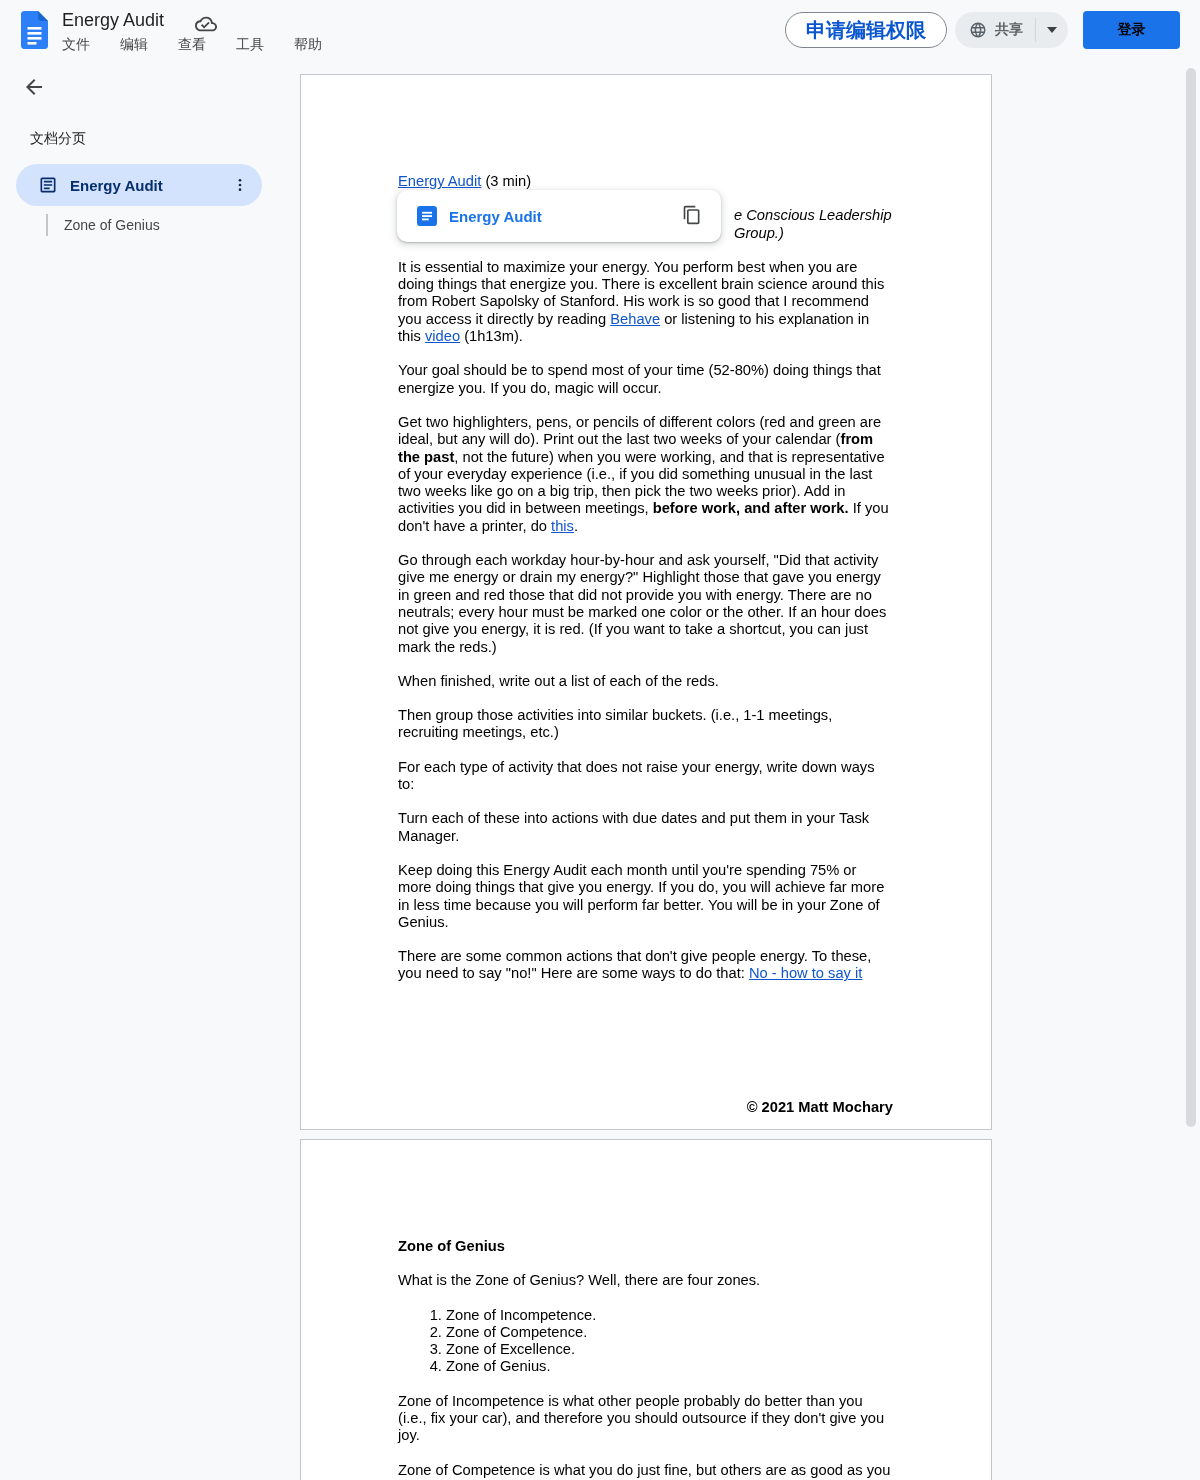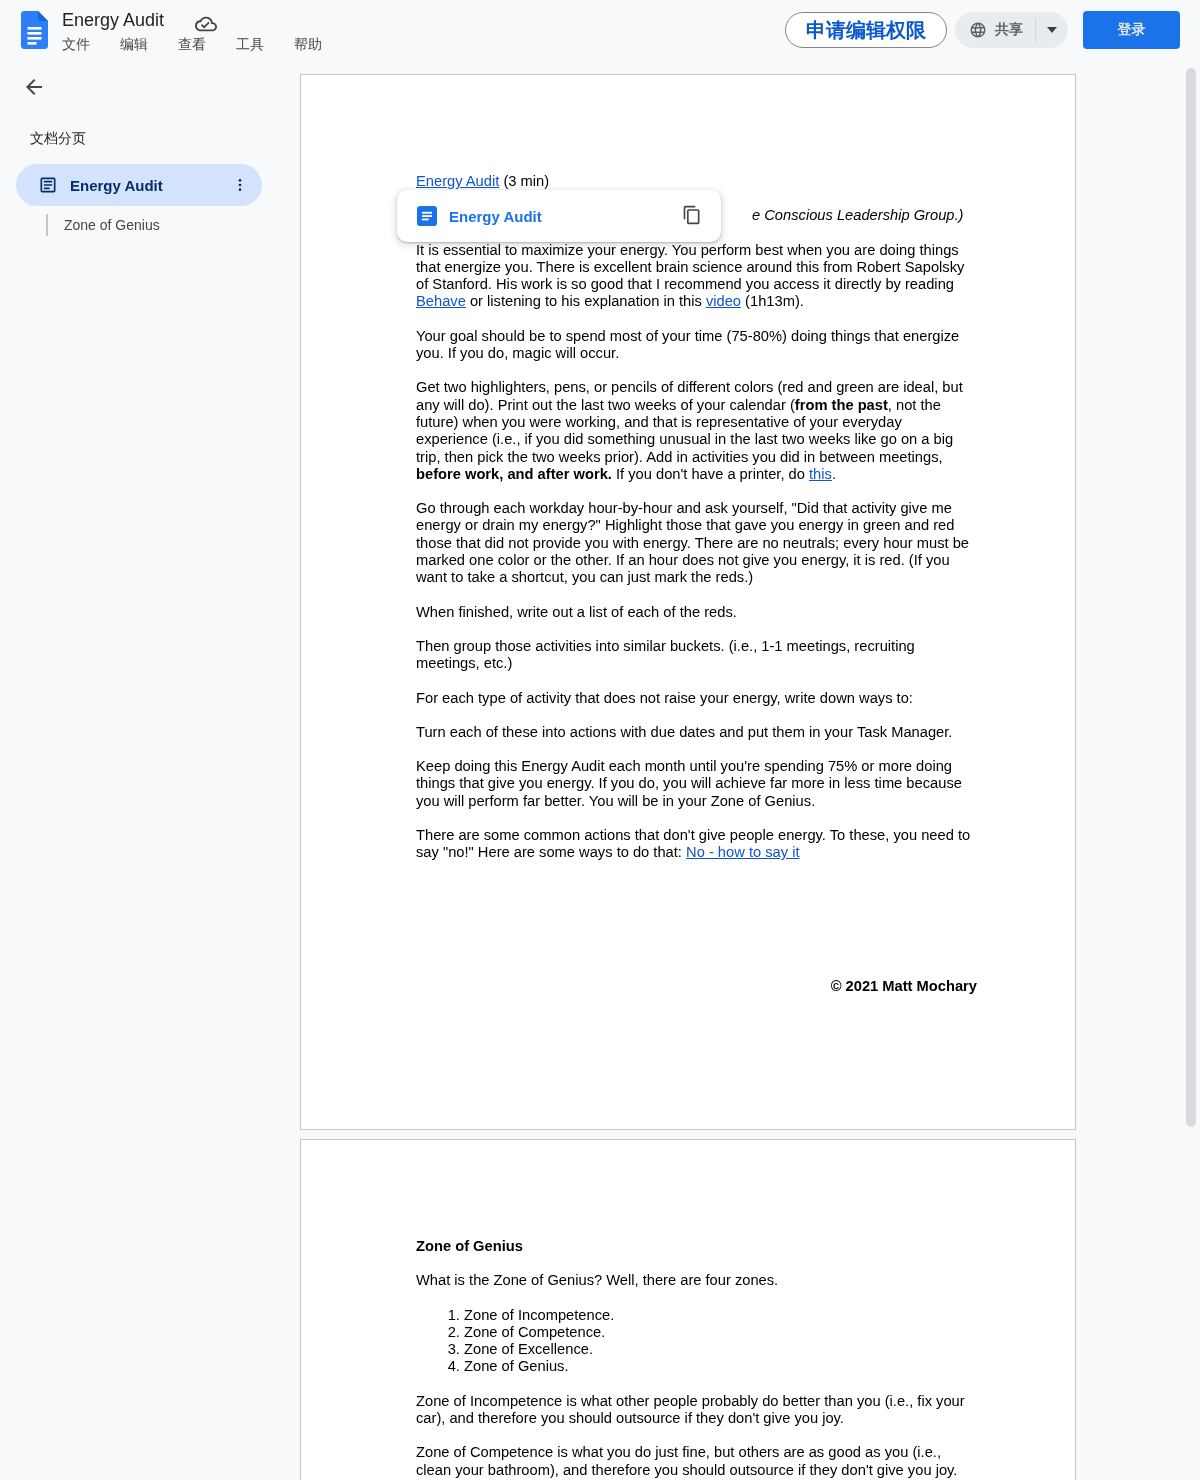--- a/index.html
+++ b/index.html
@@ -27,44 +27,43 @@
     height:36px; border-radius:18px; background:#e9ecef; display:flex;
     align-items:center; margin-right:15px; cursor:pointer;
   }
   .share-main { display:flex; align-items:center; gap:8px; padding:0 12px 0 14px; }
   .share-label { font-size:14px; color:#5f6368; font-weight:600; }
   .share-divider { width:1px; height:24px; background:#d2d5d9; }
   .share-caret { width:32px; display:flex; justify-content:center; align-items:center; height:36px; }
   .caret-down { width:0; height:0; border-left:5px solid transparent; border-right:5px solid transparent; border-top:6px solid #3c4043; }
   .btn-signin {
     height:38px; width:97px; border:none; border-radius:4px; background:#1a73e8;
-    color:#e5e5e5; font-size:14px; font-weight:600; cursor:pointer;
+    color:#000000; font-size:14px; font-weight:600; cursor:pointer;
     font-family:"Liberation Sans", sans-serif;
   }
   
   .sidebar { position:absolute; left:0; top:62px; width:280px; }
   .back-btn { position:absolute; left:22px; top:13px; width:24px; height:24px; cursor:pointer; background:none; border:none; }
   .section-label { position:absolute; left:30px; top:68px; font-size:14px; font-weight:500; color:#1f1f1f; }
   .side-pill {
     position:absolute; left:16px; top:102px; width:246px; height:42px;
     background:#d3e3fd; border-radius:21px; display:flex; align-items:center;
     padding:0 12px 0 22px; cursor:pointer;
   }
   .side-pill-label { flex:1; margin-left:12px; font-size:15px; font-weight:600; color:#062e6f; }
   .kebab { width:20px; height:20px; display:flex; align-items:center; justify-content:center; cursor:pointer; }
   .side-sub {
     position:absolute; left:46px; top:150px; display:flex; align-items:center; height:26px; cursor:pointer;
   }
   .side-sub-rule { width:2px; height:22px; background:#c4c7c5; }
   .side-sub-label { margin-left:16px; font-size:14px; color:#444746; }
   
   .page {
-    position:absolute; left:300px; width:776px; background:#fff;
+    position:absolute; left:300px; width:692px; background:#fff;
     border:1px solid #c4c6c9;
-    padding-left:18px;
   }
   .page-1 { top:74px; height:1056px; }
   .page-2 { top:1139px; height:1056px; }
   .page-content { padding:98px 98px 0 97px; font-size:14.7px; line-height:17.3px; color:#000; }
   .doc-p { margin:17px 0 0 0; }
   .doc-p:first-child, .doc-list:first-child { margin-top:0; }
   .doc-list { margin:17px 0 0 0; }
   ul.doc-list { padding-left:52px; list-style:disc; }
   ol.doc-list { padding-left:48px; list-style:decimal; }
   .doc-link { color:#1155cc; text-decoration:underline; cursor:pointer; }
@@ -154,21 +153,21 @@
       <span class="side-sub-rule"></span>
       <span class="side-sub-label">Zone of Genius</span>
     </div>
   </div>
 
   <div class="page page-1">
     <div class="page-content">
         <p class="doc-p"><a class="doc-link">Energy Audit</a><span> (3 min)</span></p>
         <p class="doc-p credit-line"><span class="i">e Conscious Leadership Group.)</span></p>
         <p class="doc-p"><span>It is essential to maximize your energy. You perform best when you are doing things that energize you. There is excellent brain science around this from Robert Sapolsky of Stanford. His work is so good that I recommend you access it directly by reading </span><a class="doc-link">Behave</a><span> or listening to his explanation in this </span><a class="doc-link">video</a><span> (1h13m).</span></p>
-        <p class="doc-p"><span>Your goal should be to spend most of your time (75-80%) doing things that energize you. If you do, magic will occur.</span></p>
+        <p class="doc-p"><span>Your goal should be to spend most of your time (52-80%) doing things that energize you. If you do, magic will occur.</span></p>
         <p class="doc-p"><span>Get two highlighters, pens, or pencils of different colors (red and green are ideal, but any will do). Print out the last two weeks of your calendar (</span><span class="b">from the past</span><span>, not the future) when you were working, and that is representative of your everyday experience (i.e., if you did something unusual in the last two weeks like go on a big trip, then pick the two weeks prior). Add in activities you did in between meetings, </span><span class="b">before work, and after work.</span><span> If you don't have a printer, do </span><a class="doc-link">this</a><span>.</span></p>
         <p class="doc-p"><span>Go through each workday hour-by-hour and ask yourself, "Did that activity give me energy or drain my energy?" Highlight those that gave you energy in green and red those that did not provide you with energy. There are no neutrals; every hour must be marked one color or the other. If an hour does not give you energy, it is red. (If you want to take a shortcut, you can just mark the reds.)</span></p>
         <p class="doc-p"><span>When finished, write out a list of each of the reds.</span></p>
         <p class="doc-p"><span>Then group those activities into similar buckets. (i.e., 1-1 meetings, recruiting meetings, etc.)</span></p>
         <p class="doc-p"><span>For each type of activity that does not raise your energy, write down ways to:</span></p>
         <p class="doc-p"><span>Turn each of these into actions with due dates and put them in your Task Manager.</span></p>
         <p class="doc-p"><span>Keep doing this Energy Audit each month until you're spending 75% or more doing things that give you energy. If you do, you will achieve far more in less time because you will perform far better. You will be in your Zone of Genius.</span></p>
         <p class="doc-p"><span>There are some common actions that don't give people energy. To these, you need to say "no!" Here are some ways to do that: </span><a class="doc-link">No - how to say it</a></p>
         <p class="doc-p copyright"><span class="b">© 2021 Matt Mochary</span></p>
       </div>

